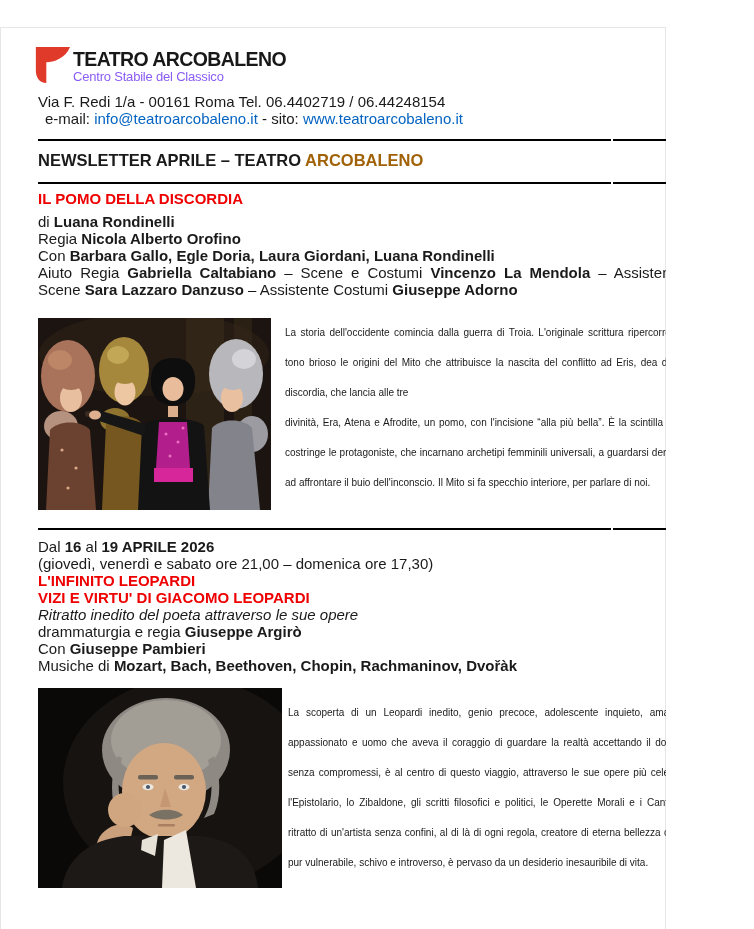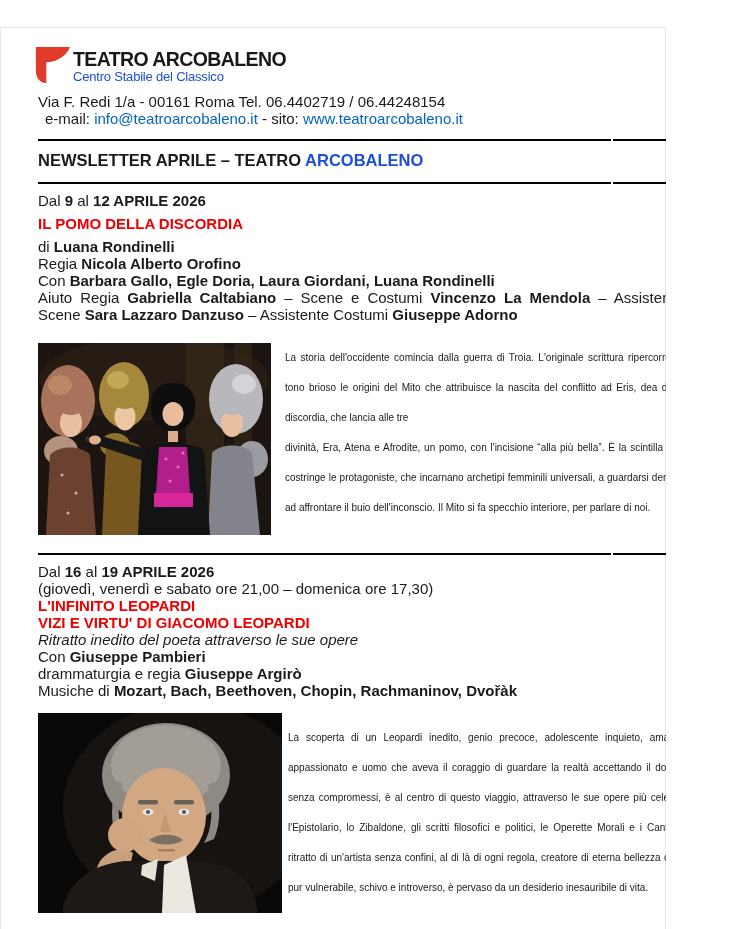--- a/index.html
+++ b/index.html
@@ -9,33 +9,33 @@
     font-size:15px;color:#1a1a1a;overflow:hidden;
     box-shadow:inset 0 0 0 1px #e6e6e6;
     margin-top:27px;
   }
   .content{padding:18px 0 0 38px;width:645px;}
   
   .logo-row{display:flex;align-items:flex-start;margin-left:-5px;}
   .logo-mark{width:38px;height:40px;flex:0 0 auto;}
   .logo-text{margin-left:2px;margin-top:4px;line-height:1.05;}
   .logo-title{font-weight:bold;font-size:19.5px;letter-spacing:-0.6px;color:#181818;}
-  .logo-subtitle{font-size:13px;color:#1d4ed8;letter-spacing:-0.2px;margin-top:1px;}
+  .logo-subtitle{font-size:13px;color:#8b5cf6;letter-spacing:-0.2px;margin-top:1px;}
   .address{margin-top:8px;letter-spacing:0;}
   .contact{margin-top:0;padding-left:7px;height:17px;line-height:17px;}
   .link{color:#0563c1;cursor:pointer;}
   
   .rule{display:flex;width:645px;height:2px;}
   .rule .seg-a{width:573px;height:1.6px;background:#000;}
   .rule .seg-b{width:70px;height:1.6px;background:#000;margin-left:2px;}
   .rule1{margin-top:12px;}
   .rule2{margin-top:12px;}
   .rule3{margin-top:18px;}
   .nl-title{margin-top:10px;font-size:16.5px;font-weight:bold;height:19px;line-height:19px;}
-  .red{color:#1d4ed8;}
+  .red{color:#a16207;}
   .line{height:17px;line-height:17px;}
   .mt8{margin-top:8px;}
   .mt6{margin-top:6px;}
   .event-title{font-weight:bold;color:#ef0000;}
   .just{text-align:justify;line-height:17px;}
   .italic{font-style:italic;}
   .media{display:flex;margin-top:20px;}
   .media2{display:flex;margin-top:14px;align-items:center;}
   .photo1{width:233px;height:192px;flex:0 0 auto;}
   .photo2{width:244px;height:200px;flex:0 0 auto;}
@@ -69,21 +69,20 @@
       </div>
 
     <div class="nl-title"><span>NEWSLETTER APRILE – TEATRO </span><span class="red">ARCOBALENO</span></div>
 
     <div class="rule rule2">
         <i class="seg-a"></i>
         <i class="seg-b"></i>
       </div>
 
     <section>
-      <div class="line mt8"><span>Dal </span><span style="font-weight: bold;">9</span><span> al </span><span style="font-weight: bold;">12 APRILE 2026</span></div>
       <div class="line mt6 event-title">IL POMO DELLA DISCORDIA</div>
       <div class="line mt6"><span>di </span><span style="font-weight: bold;">Luana Rondinelli</span></div>
       <div class="line"><span>Regia </span><span style="font-weight: bold;">Nicola Alberto Orofino</span></div>
       <div class="line"><span>Con </span><span style="font-weight: bold;">Barbara Gallo, Egle Doria, Laura Giordani, Luana Rondinelli</span></div>
       <div class="just"><span>Aiuto Regia </span><span style="font-weight: bold;">Gabriella Caltabiano</span><span> – Scene e Costumi </span><span style="font-weight: bold;">Vincenzo La Mendola</span><span> – Assistente Scene </span><span style="font-weight: bold;">Sara Lazzaro Danzuso</span><span> – Assistente Costumi </span><span style="font-weight: bold;">Giuseppe Adorno</span></div>
 
       <div class="media">
         <svg class="photo1" viewBox="0 0 233 192">
           <rect width="233" height="192" fill="#1c1410"></rect>
           <rect x="148" y="0" width="38" height="192" fill="#35281a" opacity="0.7"></rect>
@@ -140,22 +139,22 @@
           <i class="seg-b"></i>
         </div>
     </section>
 
     <section>
       <div class="line mt8"><span>Dal </span><span style="font-weight: bold;">16</span><span> al </span><span style="font-weight: bold;">19 APRILE 2026</span></div>
       <div class="line">(giovedì, venerdì e sabato ore 21,00 – domenica ore 17,30)</div>
       <div class="line event-title">L'INFINITO LEOPARDI</div>
       <div class="line event-title">VIZI E VIRTU' DI GIACOMO LEOPARDI</div>
       <div class="line italic">Ritratto inedito del poeta attraverso le sue opere</div>
+      <div class="line"><span>drammaturgia e regia </span><span style="font-weight: bold;">Giuseppe Argirò</span></div>
       <div class="line"><span>Con </span><span style="font-weight: bold;">Giuseppe Pambieri</span></div>
-      <div class="line"><span>drammaturgia e regia </span><span style="font-weight: bold;">Giuseppe Argirò</span></div>
       <div class="line"><span>Musiche di </span><span style="font-weight: bold;">Mozart, Bach, Beethoven, Chopin, Rachmaninov, Dvořàk</span></div>
 
       <div class="media2">
         <svg class="photo2" viewBox="0 0 244 200">
           <rect width="244" height="200" fill="#0b0908"></rect>
           <ellipse cx="150" cy="95" rx="125" ry="105" fill="#171310"></ellipse>
           <ellipse cx="128" cy="62" rx="64" ry="52" fill="#8e8983"></ellipse>
           <ellipse cx="128" cy="52" rx="55" ry="40" fill="#a29d95"></ellipse>
           <ellipse cx="126" cy="103" rx="42" ry="48" fill="#d2a883"></ellipse>
           <path d="M84,70 C78,96 80,118 90,132 L80,130 C72,112 72,88 80,68 Z" fill="#8e8983"></path>

